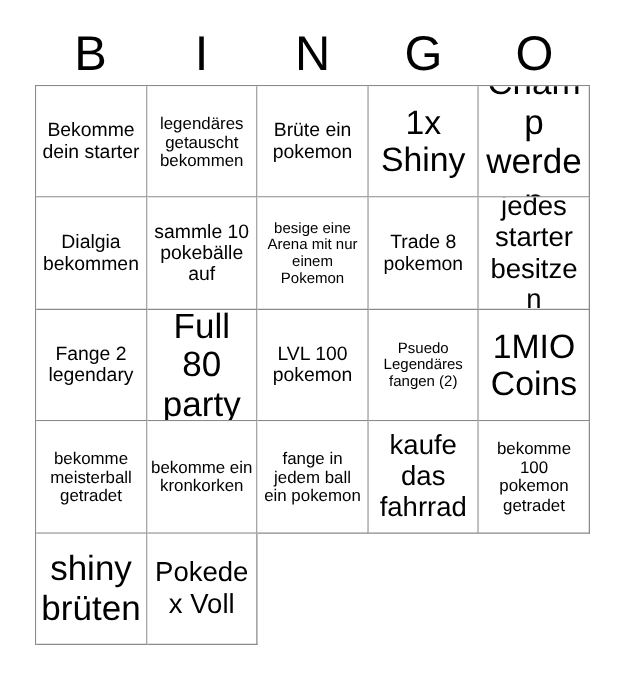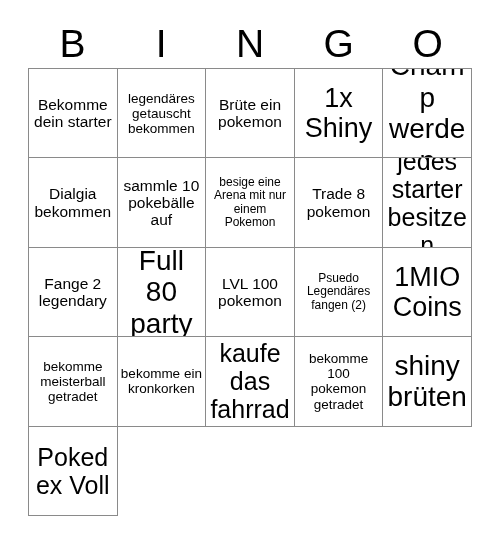--- a/index.html
+++ b/index.html
@@ -77,21 +77,21 @@
     width: 100%;
     line-height: 1.12;
     word-wrap: break-word;
     hyphens: none;
   }
 
   
   .fs-xs  .cell-text { font-size: 12px; }
   .fs-sm  .cell-text { font-size: 13.5px; }
   .fs-md  .cell-text { font-size: 15.5px; }
-  .fs-lg  .cell-text { font-size: 25px; }
+  .fs-lg  .cell-text { font-size: 22px; }
   .fs-xl  .cell-text { font-size: 28px; }
   .fs-xxl .cell-text { font-size: 27px; }
 </style>
 </head>
 <body>
 
 <div id="bingo-card">
 
   <div class="bingo-header">
     <div class="header-letter">B</div>
@@ -151,20 +151,23 @@
     <div class="bingo-cell fs-xxl">
       <span class="cell-text">1MIO Coins</span>
     </div>
     <div class="bingo-cell fs-sm">
       <span class="cell-text">bekomme meisterball getradet</span>
     </div>
     <div class="bingo-cell fs-sm">
       <span class="cell-text">bekomme ein kronkorken</span>
     </div>
 
+    <div class="bingo-cell fs-sm">
+      <span class="cell-text">fange in jedem ball ein pokemon</span>
+    </div>
     <div class="bingo-cell fs-lg">
       <span class="cell-text">kaufe das fahrrad</span>
     </div>
     <div class="bingo-cell fs-sm">
       <span class="cell-text">bekomme 100 pokemon getradet</span>
     </div>
     <div class="bingo-cell fs-xl">
       <span class="cell-text">shiny brüten</span>
     </div>
     <div class="bingo-cell fs-lg">

